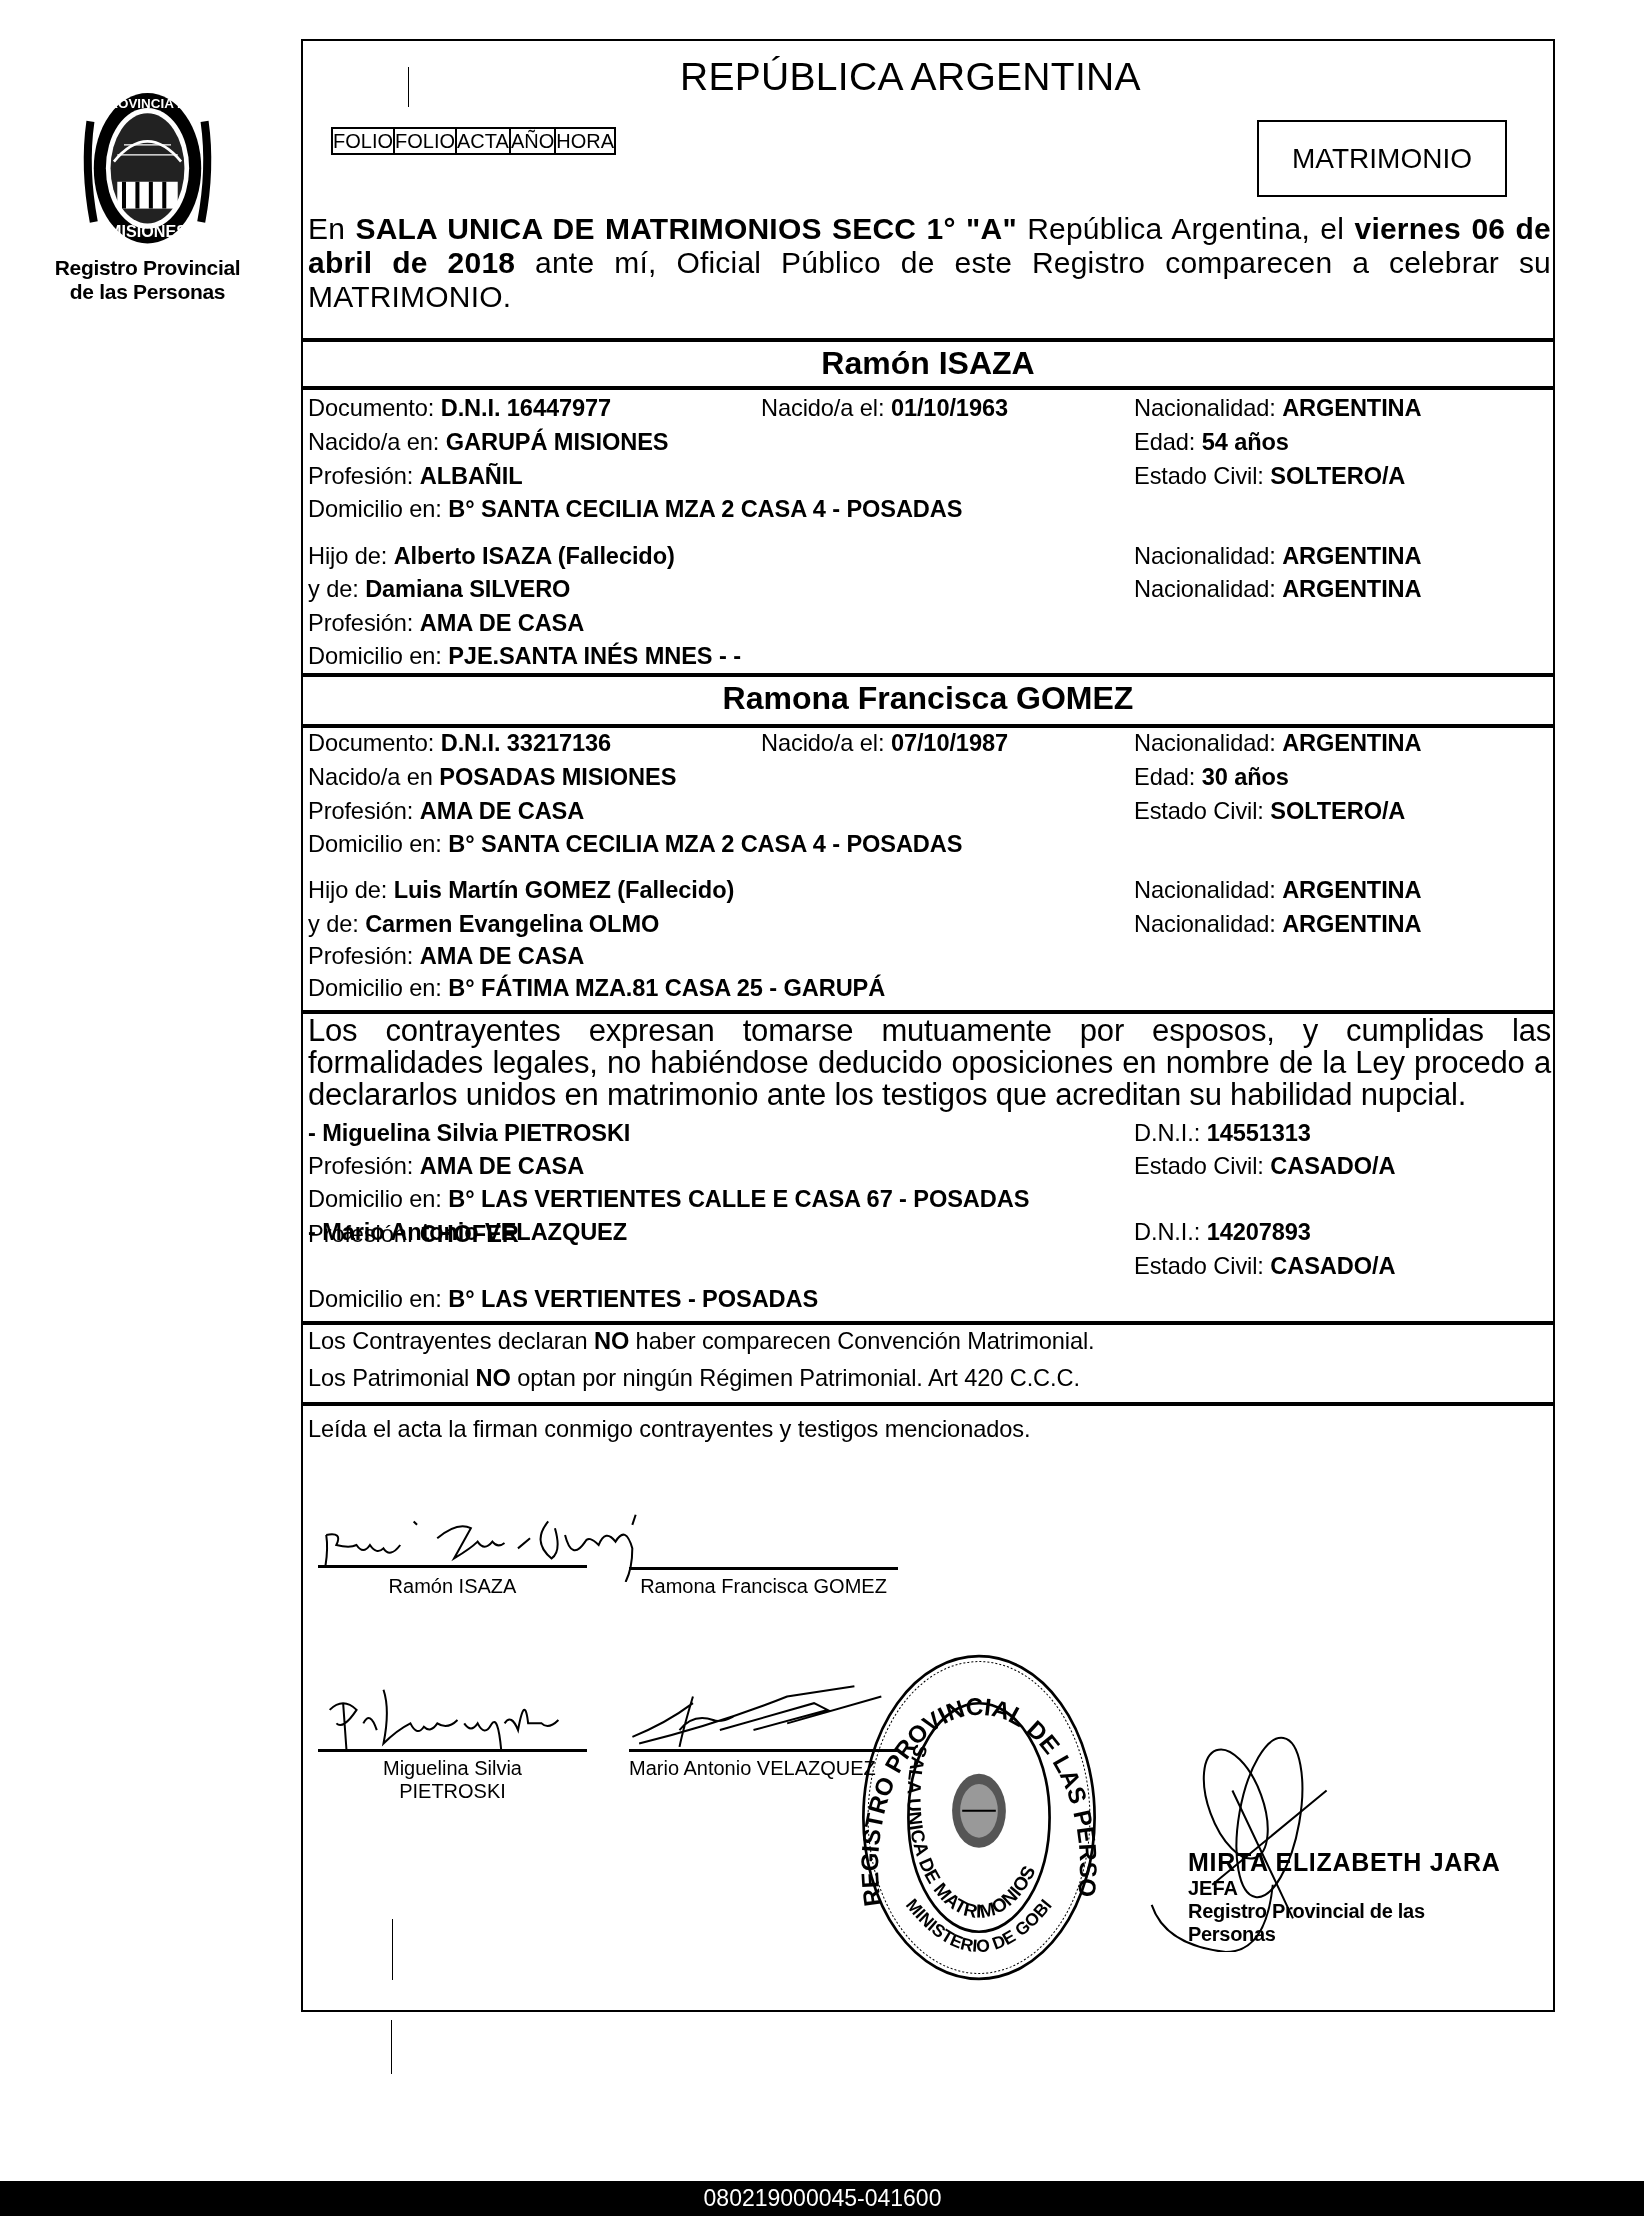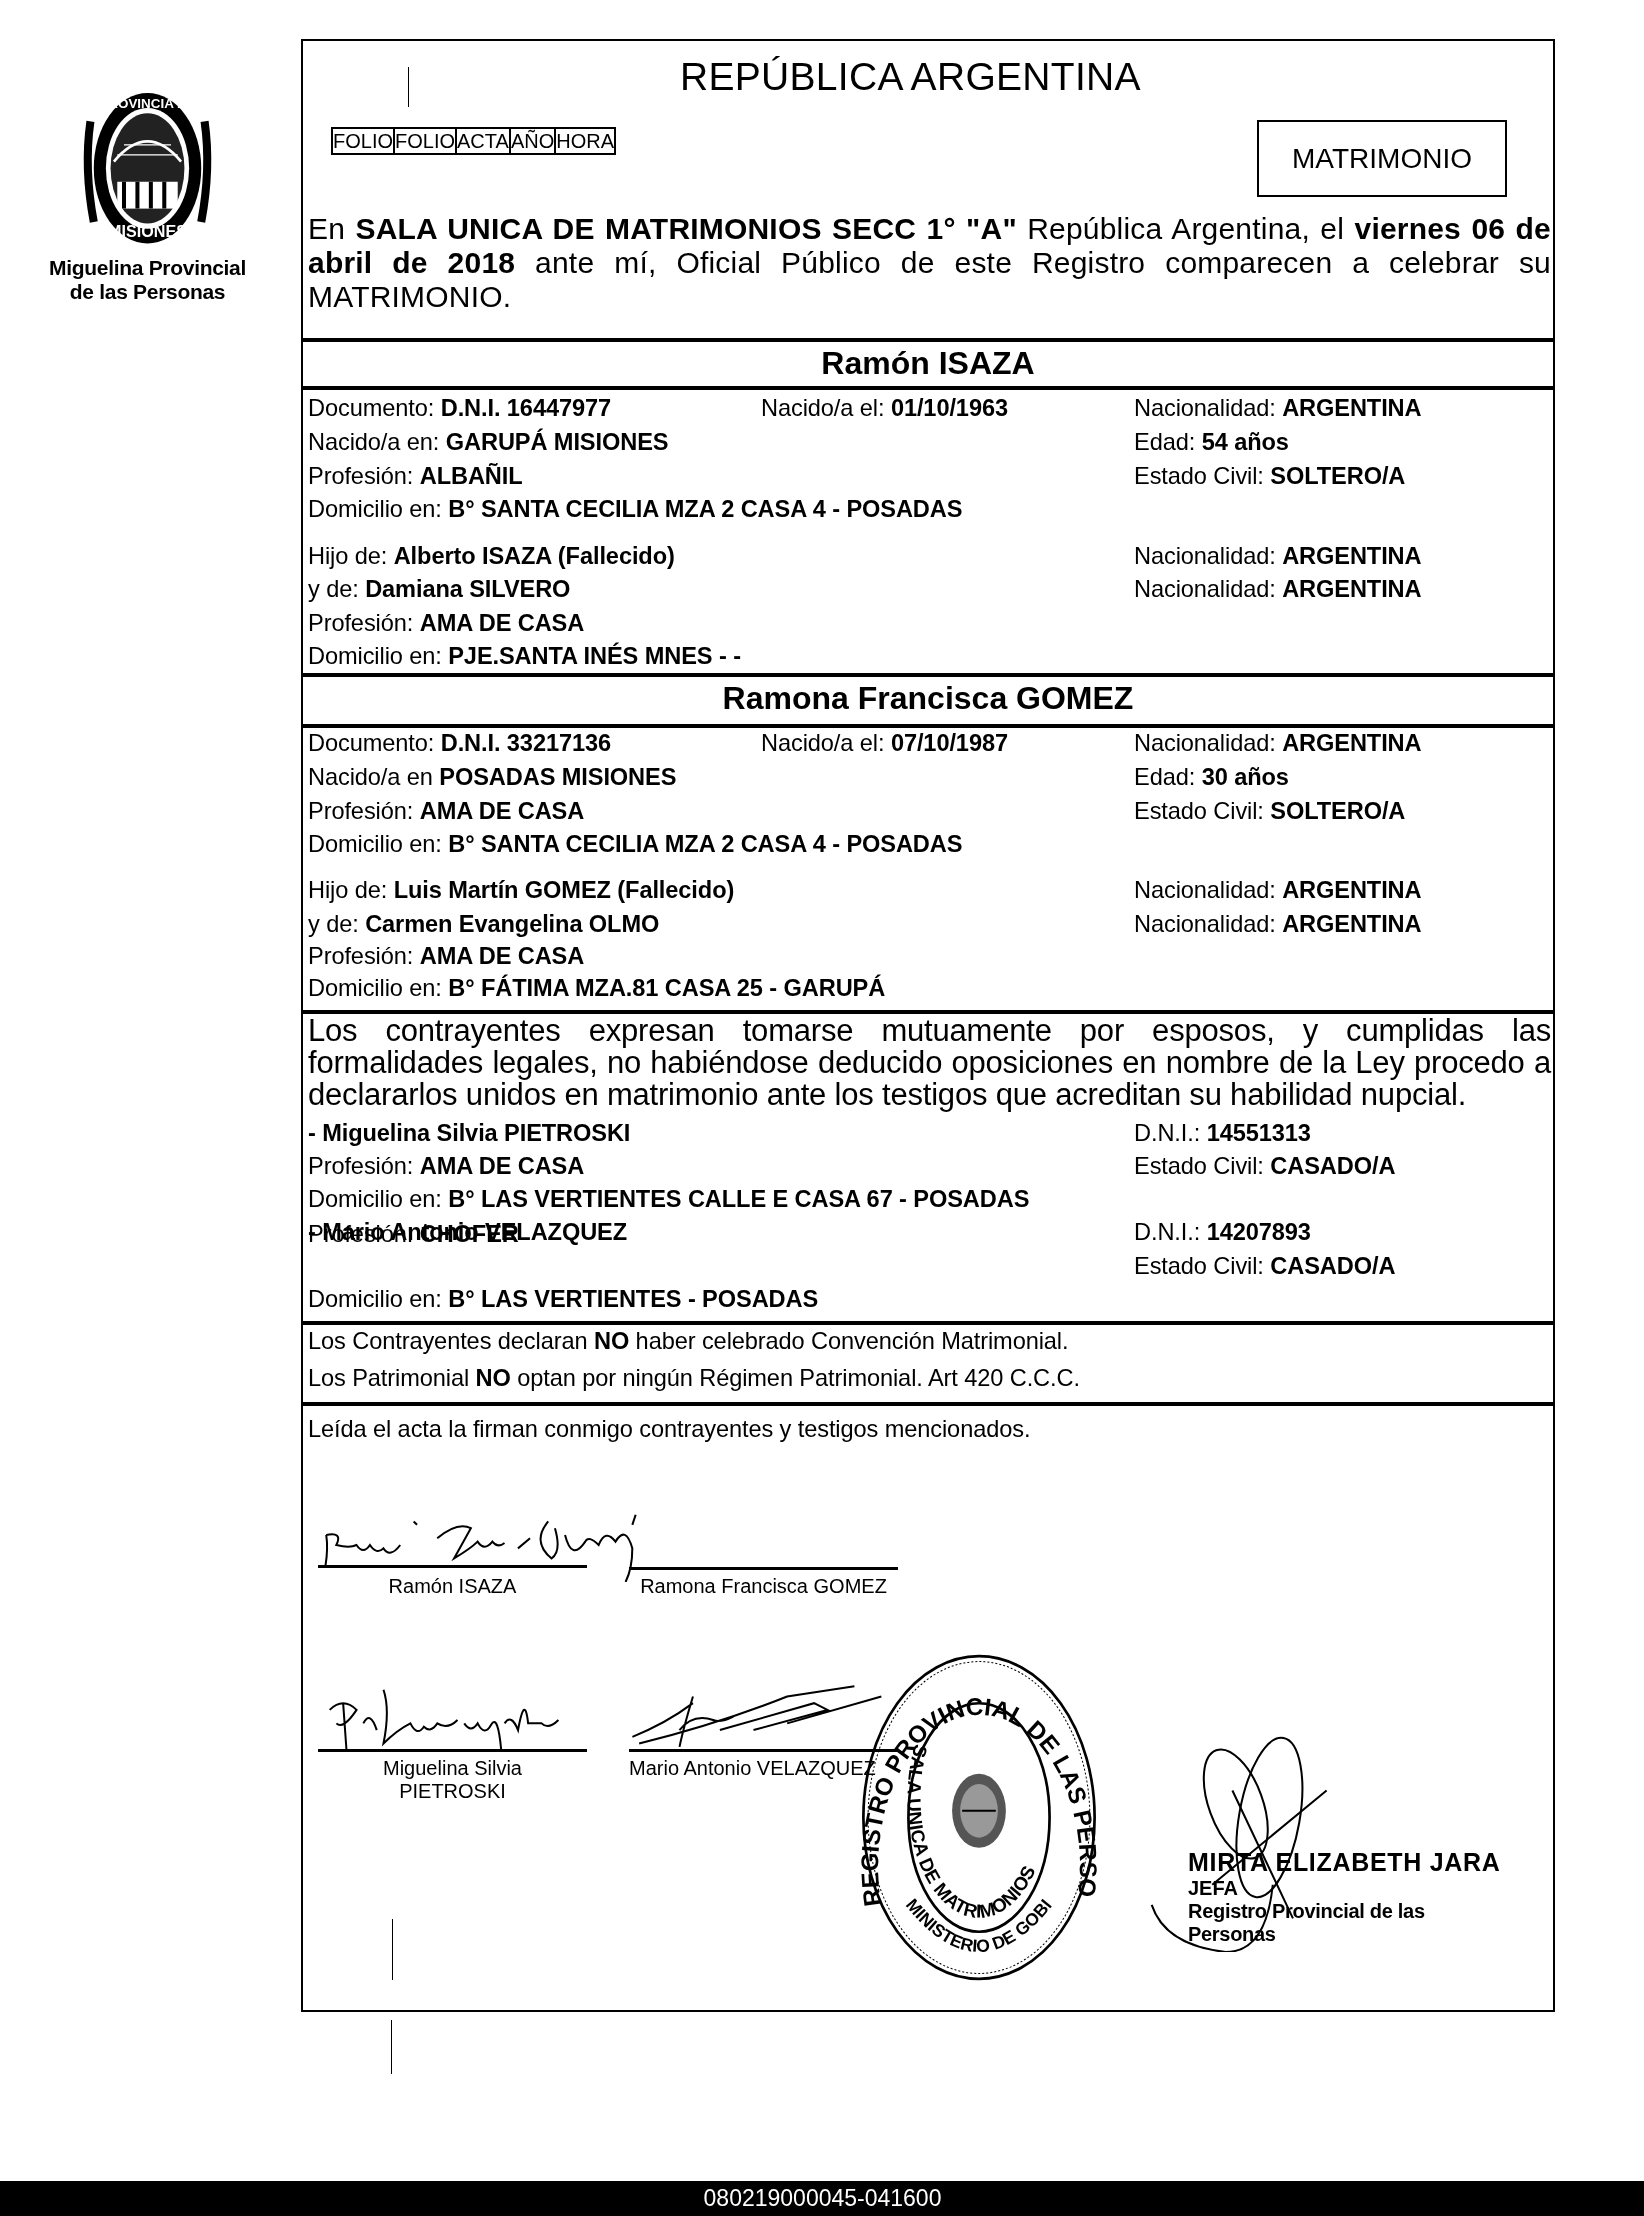--- a/index.html
+++ b/index.html
@@ -65,21 +65,21 @@
   <ellipse cx="105" cy="130" rx="55" ry="82" fill="#222"></ellipse>
   <path d="M55 120 Q105 60 155 120" stroke="#fff" stroke-width="4" fill="none"></path>
   <path d="M60 110 L150 110 M70 95 L140 95" stroke="#fff" stroke-width="2"></path>
   <rect x="60" y="150" width="90" height="40" fill="#fff"></rect>
   <path d="M70 150 L70 190 M90 150 L90 190 M110 150 L110 190 M130 150 L130 190" stroke="#000" stroke-width="6"></path>
   <path d="M20 60 Q10 130 25 210 M190 60 Q200 130 185 210" stroke="#000" stroke-width="12" fill="none"></path>
   <text x="105" y="40" font-size="20" text-anchor="middle" fill="#fff" font-weight="bold" font-family="Liberation Sans, sans-serif">PROVINCIA DE</text>
   <text x="105" y="232" font-size="24" text-anchor="middle" fill="#fff" font-weight="bold" font-family="Liberation Sans, sans-serif">MISIONES</text>
 </svg>
 <div class="abs" id="logo-caption">
-  <div>Miguelina Provincial</div>
+  <div>Registro Provincial</div>
   <div>de las Personas</div>
 </div>
 
 <div class="abs" id="frame"></div>
 
 <div class="abs" id="title">REPÚBLICA ARGENTINA</div>
 
 <table class="abs" id="hdr-table">
   <tbody>
   <tr class="labs">
@@ -159,21 +159,21 @@
 <div class="row c1" style="top:1153px;"><span>Profesión:</span> <b>AMA DE CASA</b></div>
 <div class="row c3" style="top:1153px;"><span>Estado Civil:</span> <b>CASADO/A</b></div>
 <div class="row c1" style="top:1186px;"><span>Domicilio en:</span> <b>B° LAS VERTIENTES CALLE E CASA 67 - POSADAS</b></div>
 
 <div class="row c1" style="top:1219px;"><b>- Mario Antonio VELAZQUEZ</b></div>
 <div class="row c3" style="top:1219px;"><span>D.N.I.:</span> <b>14207893</b></div>
 <div class="row c1" style="top:1221px;"><span>Profesión:</span> <b>CHOFER</b></div>
 <div class="row c3" style="top:1253px;"><span>Estado Civil:</span> <b>CASADO/A</b></div>
 <div class="row c1" style="top:1286px;"><span>Domicilio en:</span> <b>B° LAS VERTIENTES - POSADAS</b></div>
 
-<div class="row c1" style="top:1328px;"><span>Los Contrayentes declaran </span><b>NO</b><span> haber celebrado Convención Matrimonial.</span></div>
+<div class="row c1" style="top:1328px;"><span>Los Contrayentes declaran </span><b>NO</b><span> haber comparecen Convención Matrimonial.</span></div>
 <div class="row c1" style="top:1365px;"><span>Los Patrimonial </span><b>NO</b><span> optan por ningún Régimen Patrimonial. Art 420 C.C.C.</span></div>
 
 <div class="row c1" style="top:1416px;">Leída el acta la firman conmigo contrayentes y testigos mencionados.</div>
 
 <svg class="abs" style="left:316px; top:1508px; width:525px; height:74px;" viewBox="0 0 780 110">
   <path d="M15 40 Q18 60 14 85 M15 40 Q40 35 30 55 Q50 60 60 55 Q70 70 80 55 Q90 70 100 60 Q110 75 125 55" stroke="#000" stroke-width="3" fill="none"></path>
   <path d="M145 20 L150 25" stroke="#000" stroke-width="3"></path>
   <path d="M180 45 Q210 20 230 30 L205 75 Q230 60 240 50 Q250 65 262 50 Q270 60 280 52" stroke="#000" stroke-width="3" fill="none"></path>
   <path d="M300 60 L318 45" stroke="#000" stroke-width="3"></path>
   <path d="M345 20 Q320 50 350 75 Q365 65 355 30 M370 40 Q380 80 400 50 Q405 40 420 55 Q430 30 445 50 Q460 25 470 60 Q470 90 460 110 M470 25 L475 10" stroke="#000" stroke-width="3" fill="none"></path>

